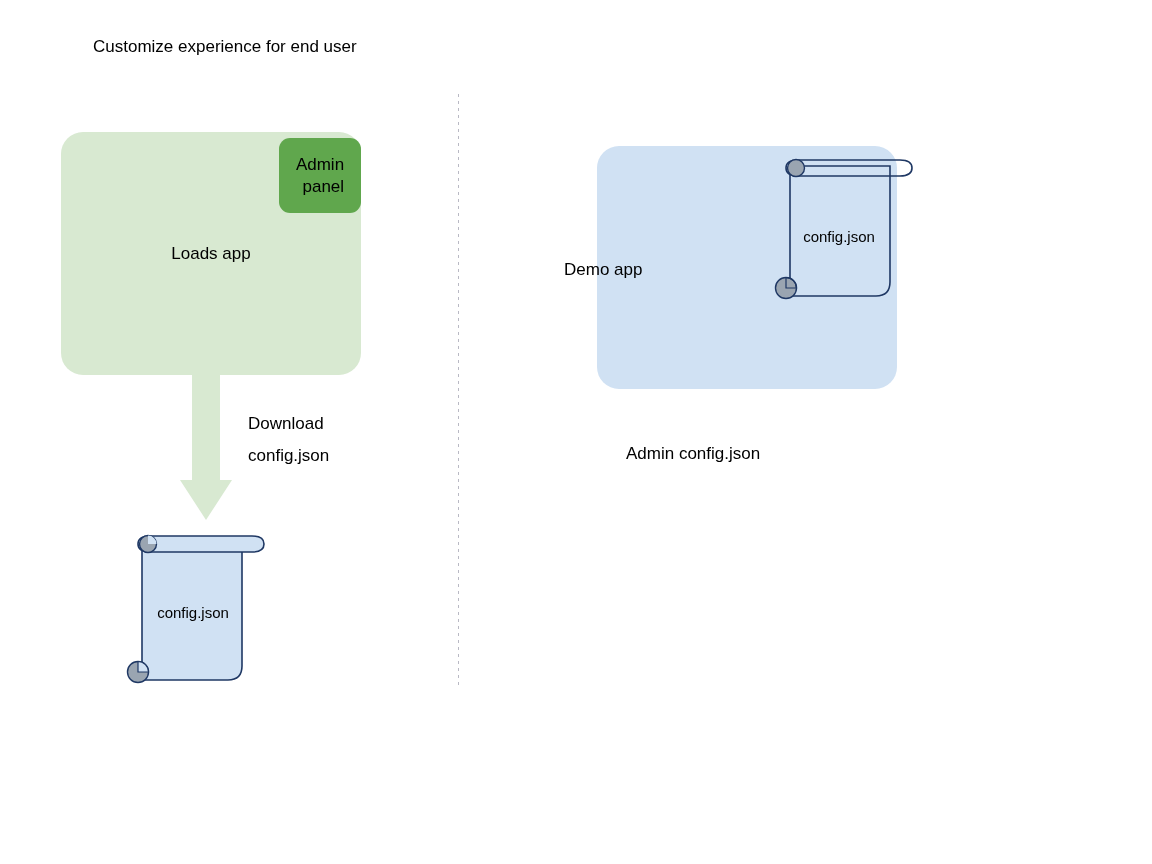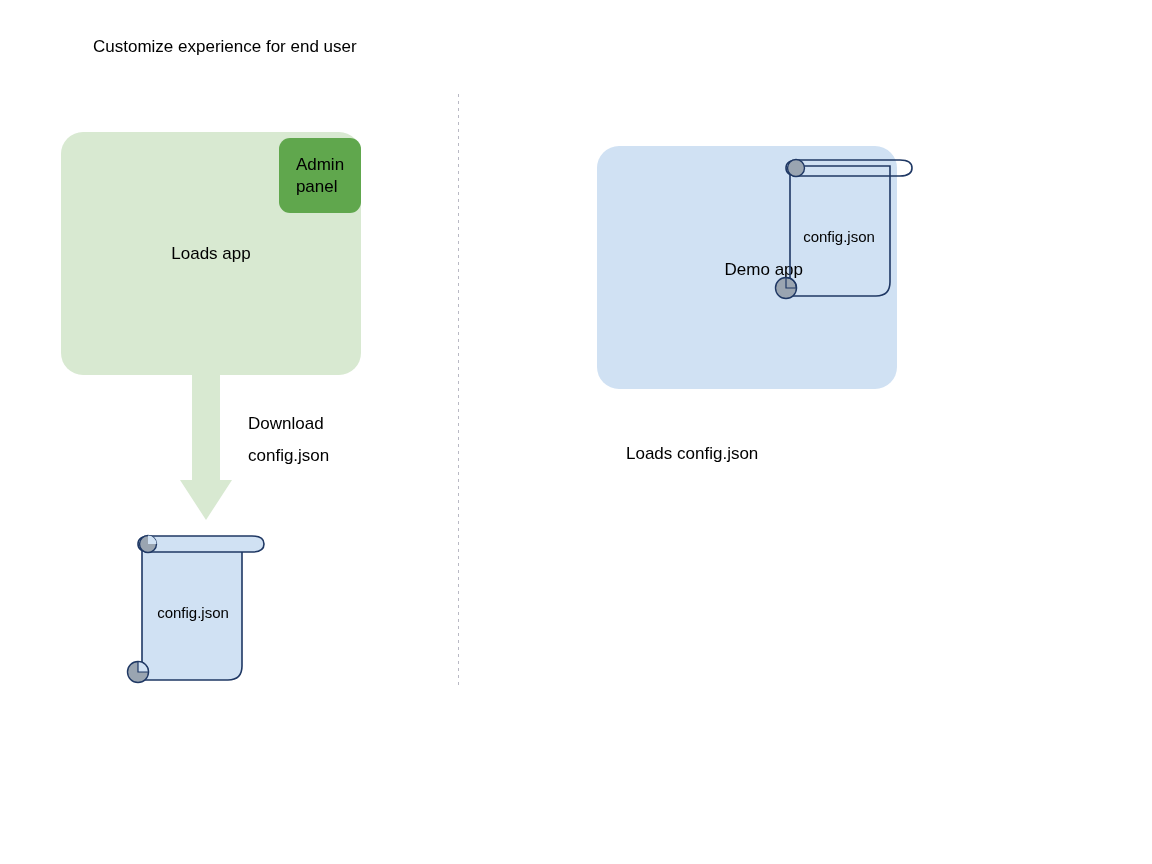--- a/index.html
+++ b/index.html
@@ -32,22 +32,22 @@
   }
 
   .title-left   { left: 76px;  top: 36px; margin-left: 17px; }
   .title-right  { left: 604px; top: 48px; }
 
   .admin-app-label {
     left: 0; top: 243px; width: 422px;
     text-align: center;
   }
   .demo-app-label {
-    left: 597px; top: 259px; width: 206px;
-    text-align: right;
+    left: 564px; top: 259px; width: 206px;
+    text-align: left;
   }
   .download-label {
     left: 248px; top: 408px;
     line-height: 32px;
   }
   .loads-label {
     left: 626px; top: 443px;
   }
 
   .doc-label {
@@ -77,21 +77,21 @@
 
   .admin-panel {
     position: absolute;
     left: 279px; top: 138px;
     width: 82px;  height: 75px;
     background: #60a74d;
     border-radius: 11px;
     display: flex;
     align-items: center;
     justify-content: center;
-    text-align: left;
+    text-align: right;
     font-size: 17px;
     line-height: 22px;
     color: #000000;
     white-space: pre;
   }
 
   
   .arrow-svg {
     position: absolute;
     left: 170px; top: 370px;
@@ -187,15 +187,15 @@
              Q 20 26 20 18
              Q 20 10 32 10 Z" fill="none" stroke="#1f3864" stroke-width="1.6"></path>
     <circle cx="30" cy="18" r="8.5" fill="#9aa5b1" stroke="#1f3864" stroke-width="1.4"></circle>
     <path d="M 30 18 L 38.5 18 A 8.5 8.5 0 0 0 30 9.5 Z" fill="none" stroke="none"></path>
     <circle cx="20" cy="138" r="10.5" fill="#9aa5b1" stroke="#1f3864" stroke-width="1.4"></circle>
     <path d="M 20 138 L 30.5 138 A 10.5 10.5 0 0 0 20 127.5 Z" fill="none" stroke="#1f3864" stroke-width="1.2"></path>
   </svg>
 
   <div class="doc-label doc-right-label">config.json</div>
 
-  <div class="label loads-label">Loads config.json</div>
+  <div class="label loads-label">Admin config.json</div>
 
 </div>
 
 </body></html>

